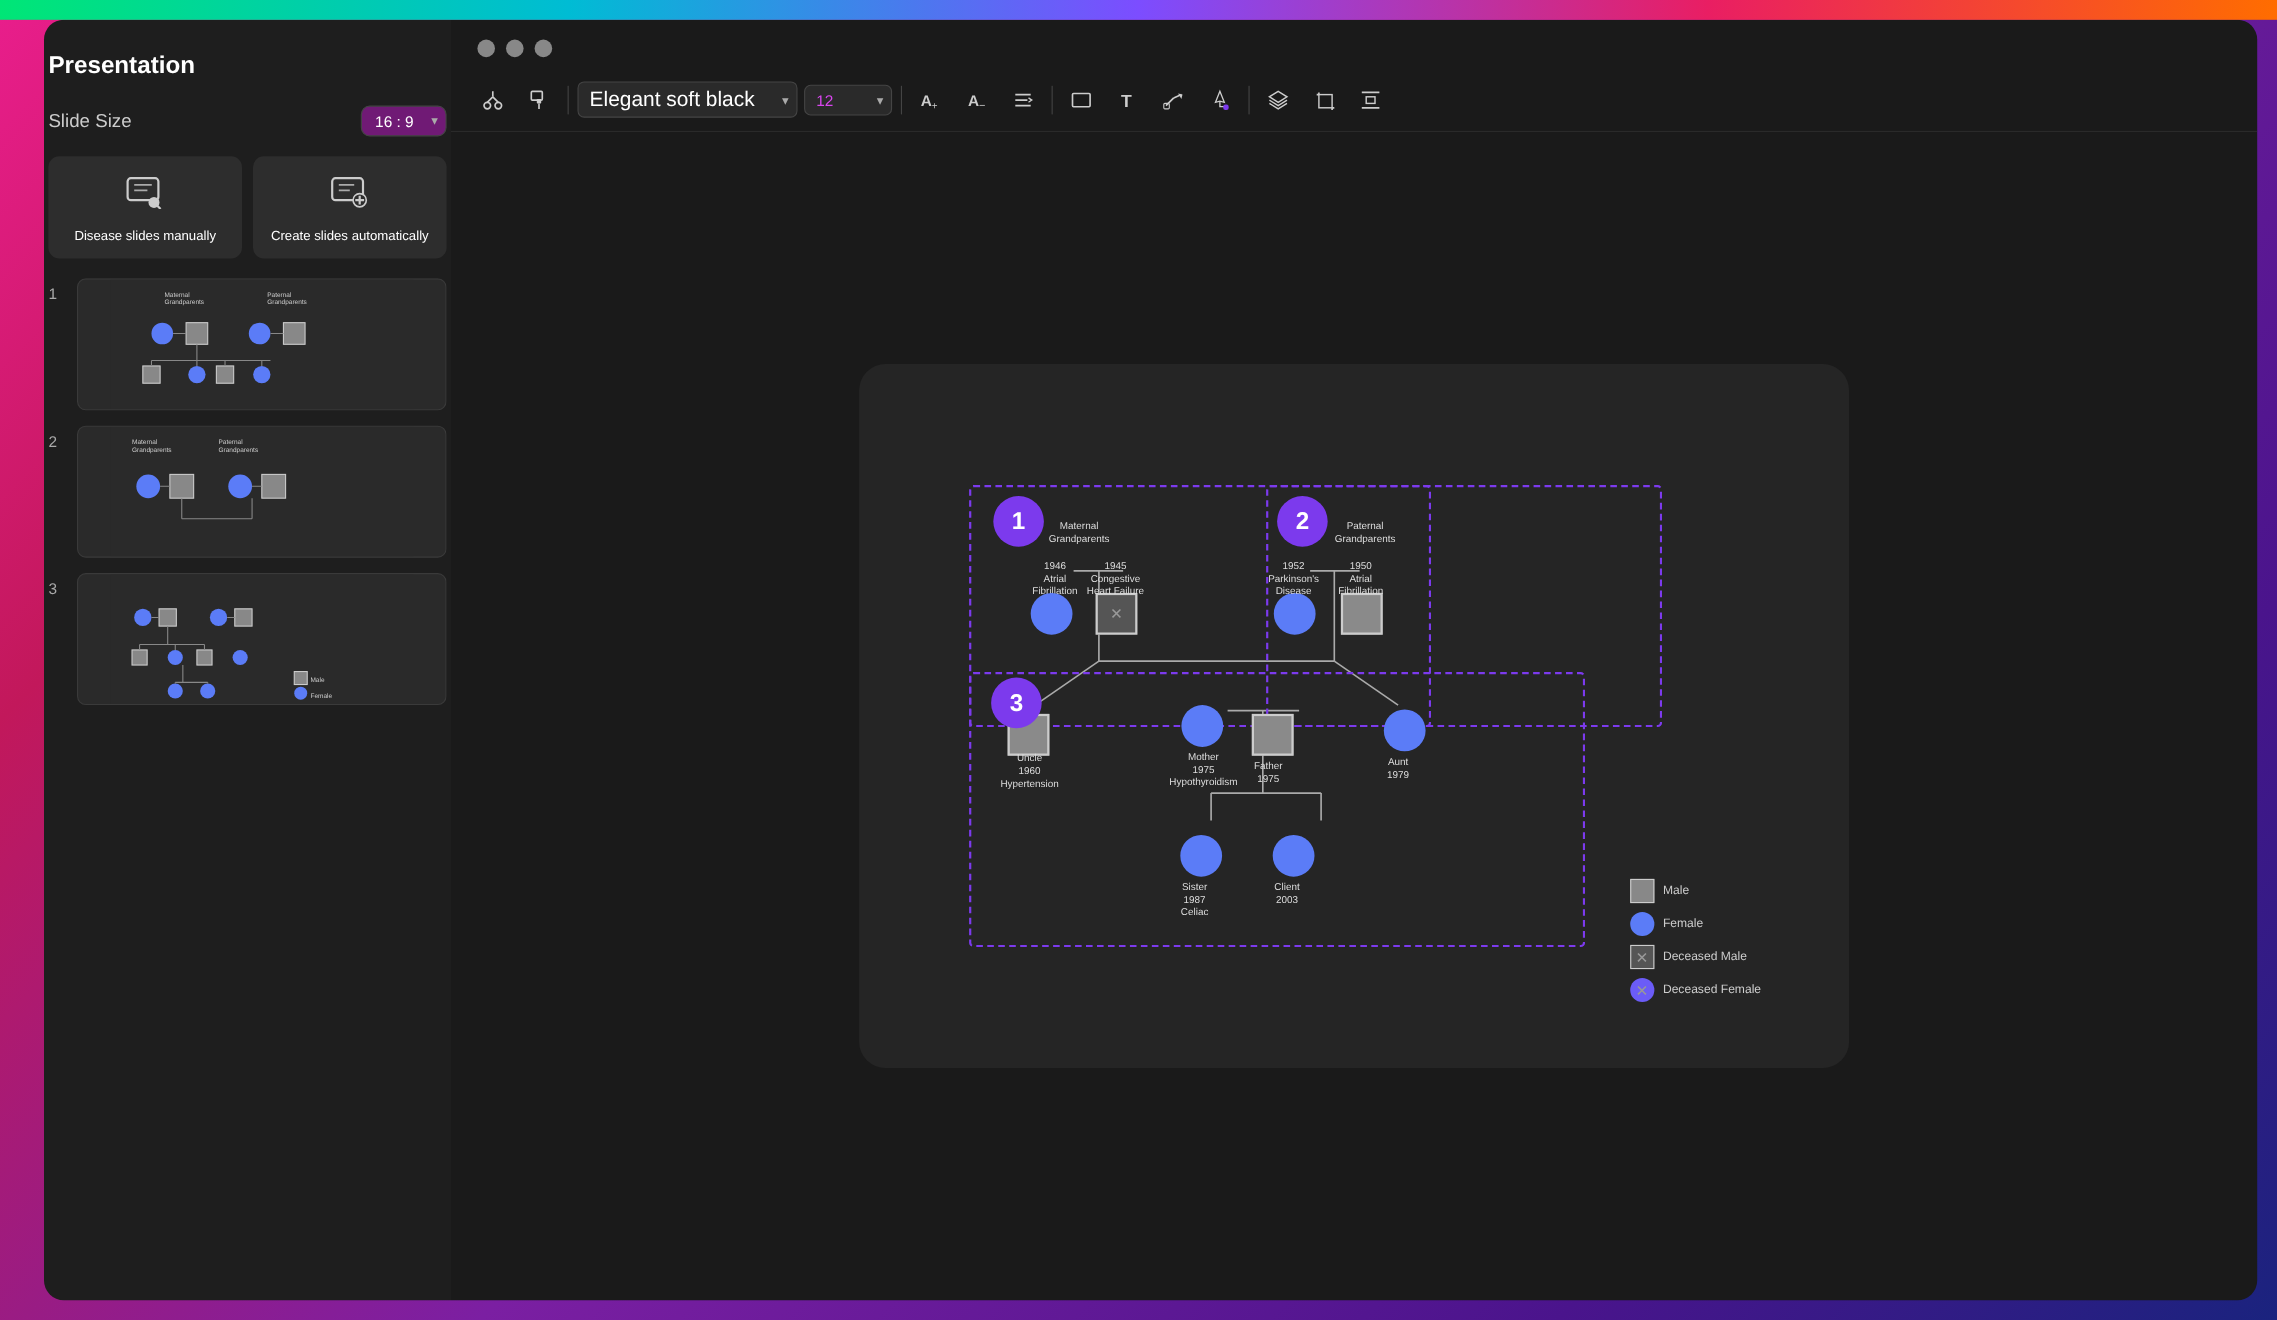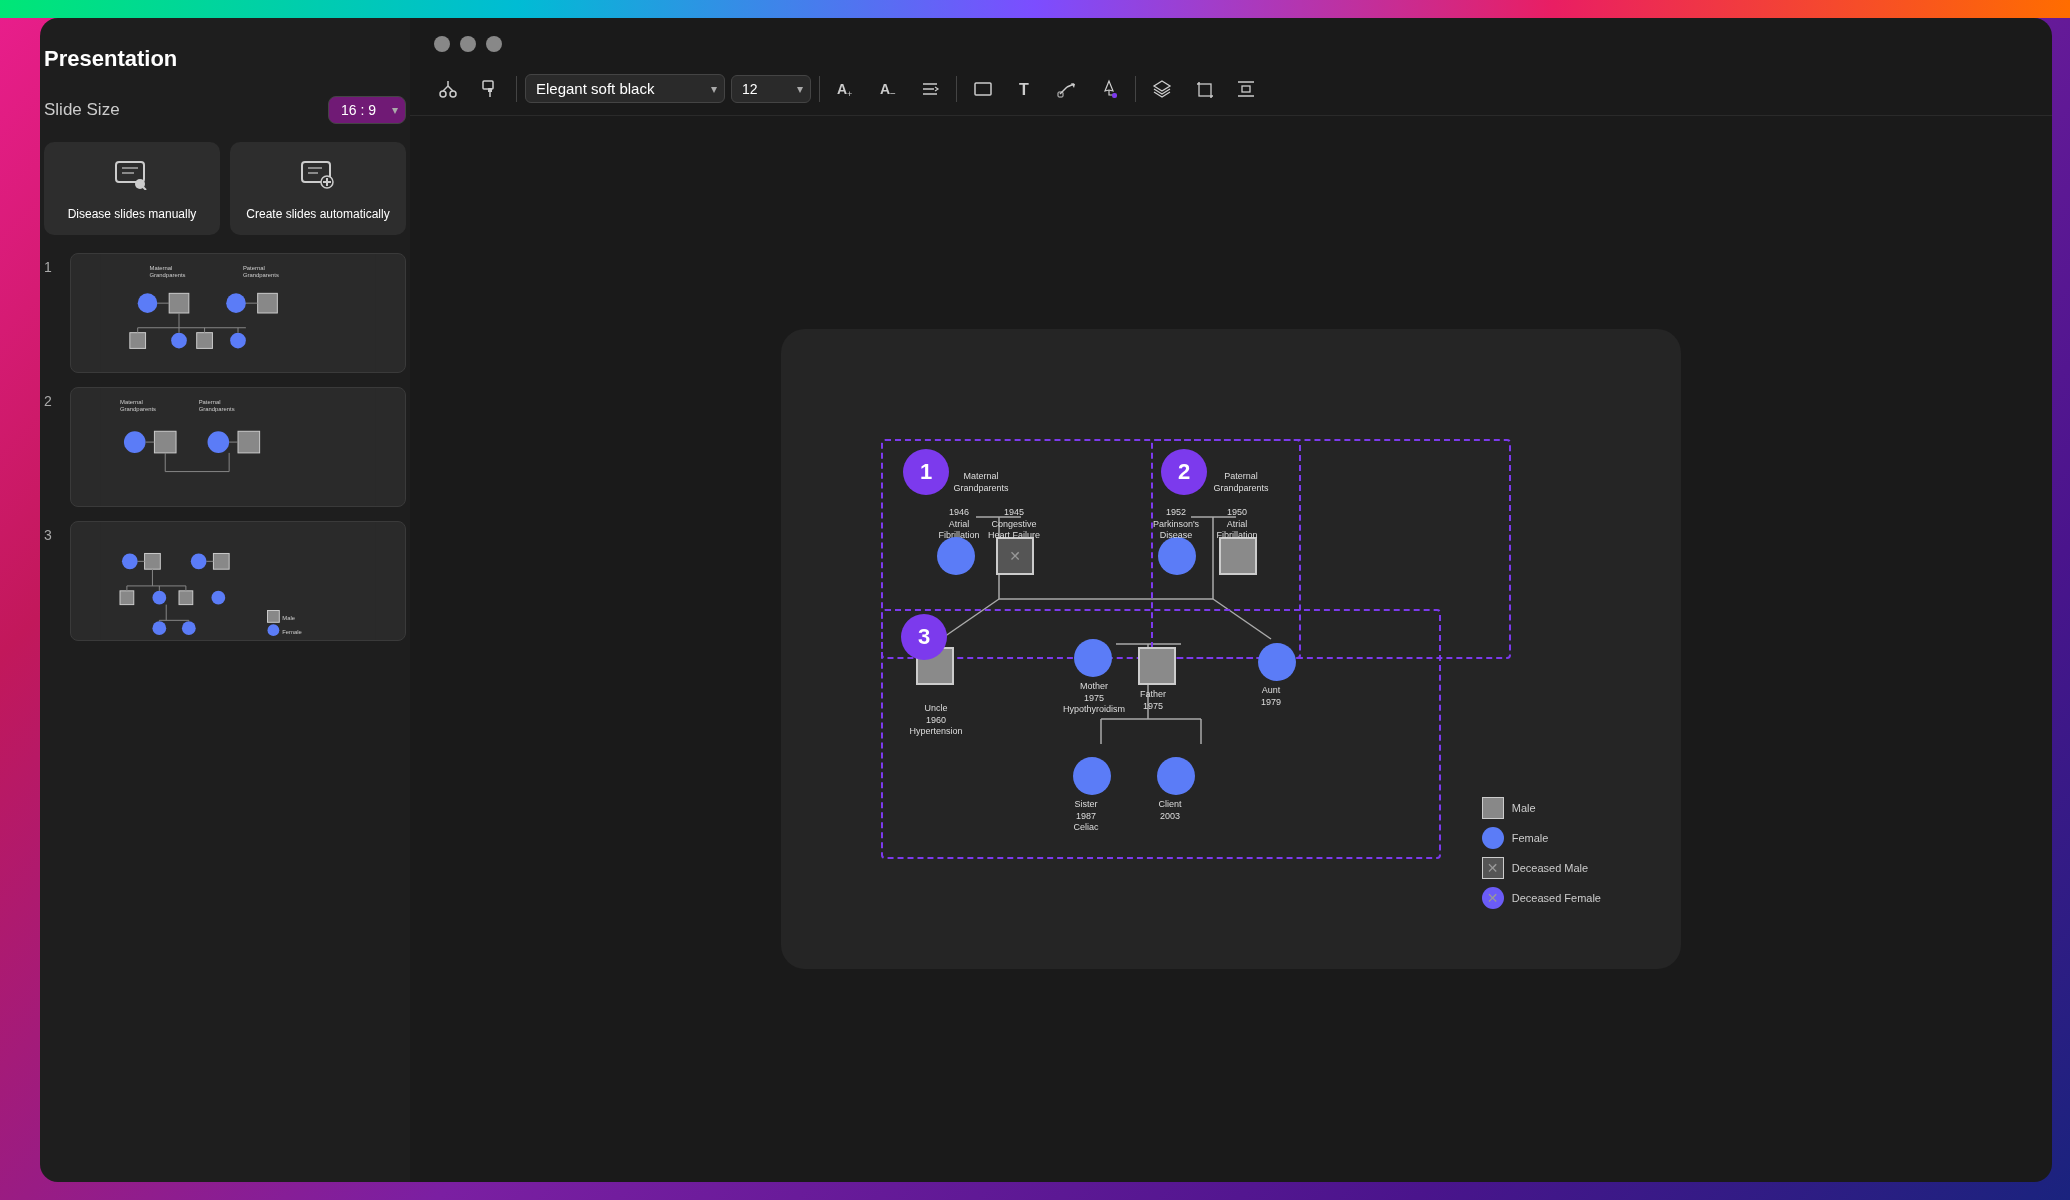--- a/index.html
+++ b/index.html
@@ -187,21 +187,21 @@
       display: flex;
       align-items: center;
       justify-content: center;
     }
 
     .font-selector {
       background: #2a2a2a;
       border: 1px solid #444;
       border-radius: 6px;
       color: #ffffff;
-      font-size: 15px;
+      font-size: 19px;
       padding: 5px 28px 5px 10px;
       cursor: pointer;
       width: 200px;
       appearance: none;
       position: relative;
     }
 
     .font-select-wrapper {
       position: relative;
       display: inline-block;
@@ -214,21 +214,21 @@
       top: 50%;
       transform: translateY(-50%);
       pointer-events: none;
       font-size: 12px;
     }
 
     .font-size-select {
       background: #2a2a2a;
       border: 1px solid #444;
       border-radius: 6px;
-      color: #ffffff;
+      color: #d946ef;
       font-size: 14px;
       padding: 5px 28px 5px 10px;
       cursor: pointer;
       width: 80px;
       appearance: none;
     }
 
     .font-size-wrapper {
       position: relative;
       display: inline-block;
@@ -767,21 +767,21 @@
         <div class="person-label" style="left:325px; top:148px; width:60px; text-align:center;">
           <span>1952<br>Parkinson's<br>Disease</span>
         </div>
 
         <div class="person-square" style="left:398px; top:178px;"></div>
         <div class="person-label" style="left:386px; top:148px; width:60px; text-align:center;">
           <span>1950<br>Atrial<br>Fibrillation</span>
         </div>
 
         <div class="person-square" style="left:95px; top:288px;"></div>
-        <div class="person-label" style="left:82px; top:344px; width:66px; text-align:center;">
+        <div class="person-label" style="left:82px; top:323px; width:66px; text-align:center;">
           <span>Uncle<br>1960<br>Hypertension</span>
         </div>
 
         <div class="person-circle" style="left:253px; top:280px;"></div>
         <div class="person-label" style="left:240px; top:322px; width:66px; text-align:center;">
           <span>Mother<br>1975<br>Hypothyroidism</span>
         </div>
 
         <div class="person-square" style="left:317px; top:288px;"></div>
         <div class="person-label" style="left:304px; top:330px; width:56px; text-align:center;">

